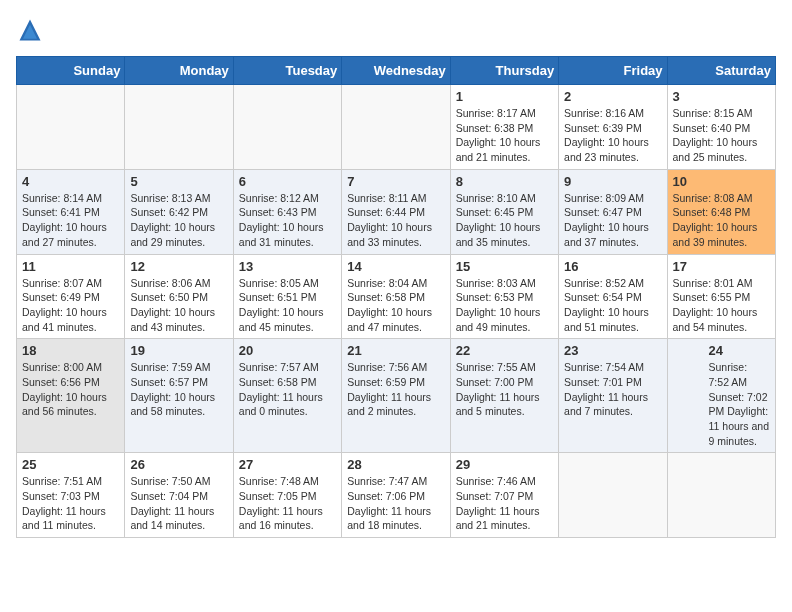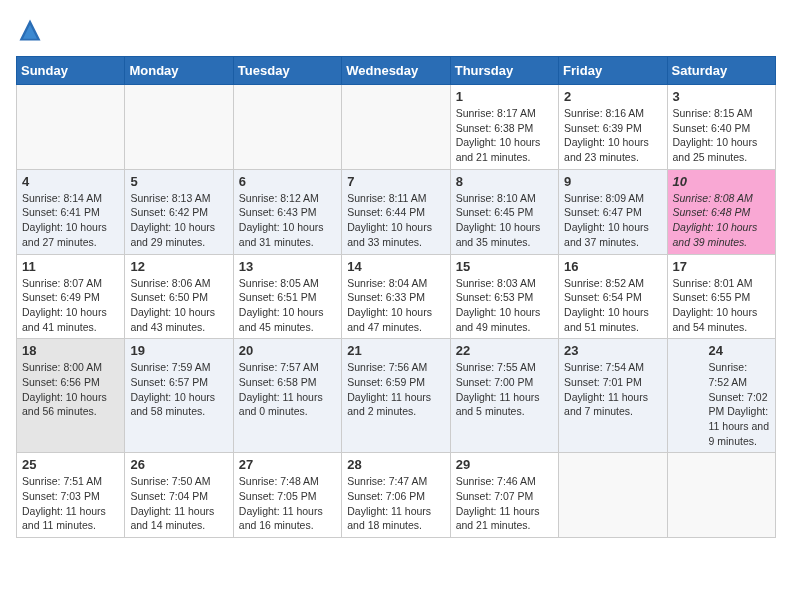--- a/index.html
+++ b/index.html
@@ -56,21 +56,21 @@
       width: 100%;
       border-collapse: collapse;
       border: 1px solid #ccc;
     }
     .calendar th {
       background: #2a6db5;
       color: #fff;
       font-size: 13px;
       font-weight: bold;
       padding: 6px 4px;
-      text-align: left;
+      text-align: right;
       border: 1px solid #1a5da5;
     }
     .calendar td {
       vertical-align: top;
       border: 1px solid #ccc;
       padding: 4px 5px;
       width: 108px;
       min-height: 80px;
       font-size: 11px;
       color: #333;
@@ -191,21 +191,21 @@
 Daylight: 10 hours
 and 35 minutes.</div>
         </td>
         <td style="background: rgb(238, 242, 248);">
           <span class="day-num">9</span>
           <div class="day-info">Sunrise: 8:09 AM
 Sunset: 6:47 PM
 Daylight: 10 hours
 and 37 minutes.</div>
         </td>
-        <td style="background: #f9a8d4; font-style: italic;">
+        <td style="background: #fdba74;">
           <span class="day-num">10</span>
           <div class="day-info">Sunrise: 8:08 AM
 Sunset: 6:48 PM
 Daylight: 10 hours
 and 39 minutes.</div>
         </td>
       </tr>
       <tr>
         <td>
           <span class="day-num">11</span>
@@ -224,21 +224,21 @@
         <td>
           <span class="day-num">13</span>
           <div class="day-info">Sunrise: 8:05 AM
 Sunset: 6:51 PM
 Daylight: 10 hours
 and 45 minutes.</div>
         </td>
         <td>
           <span class="day-num">14</span>
           <div class="day-info">Sunrise: 8:04 AM
-Sunset: 6:33 PM
+Sunset: 6:58 PM
 Daylight: 10 hours
 and 47 minutes.</div>
         </td>
         <td>
           <span class="day-num">15</span>
           <div class="day-info">Sunrise: 8:03 AM
 Sunset: 6:53 PM
 Daylight: 10 hours
 and 49 minutes.</div>
         </td>

